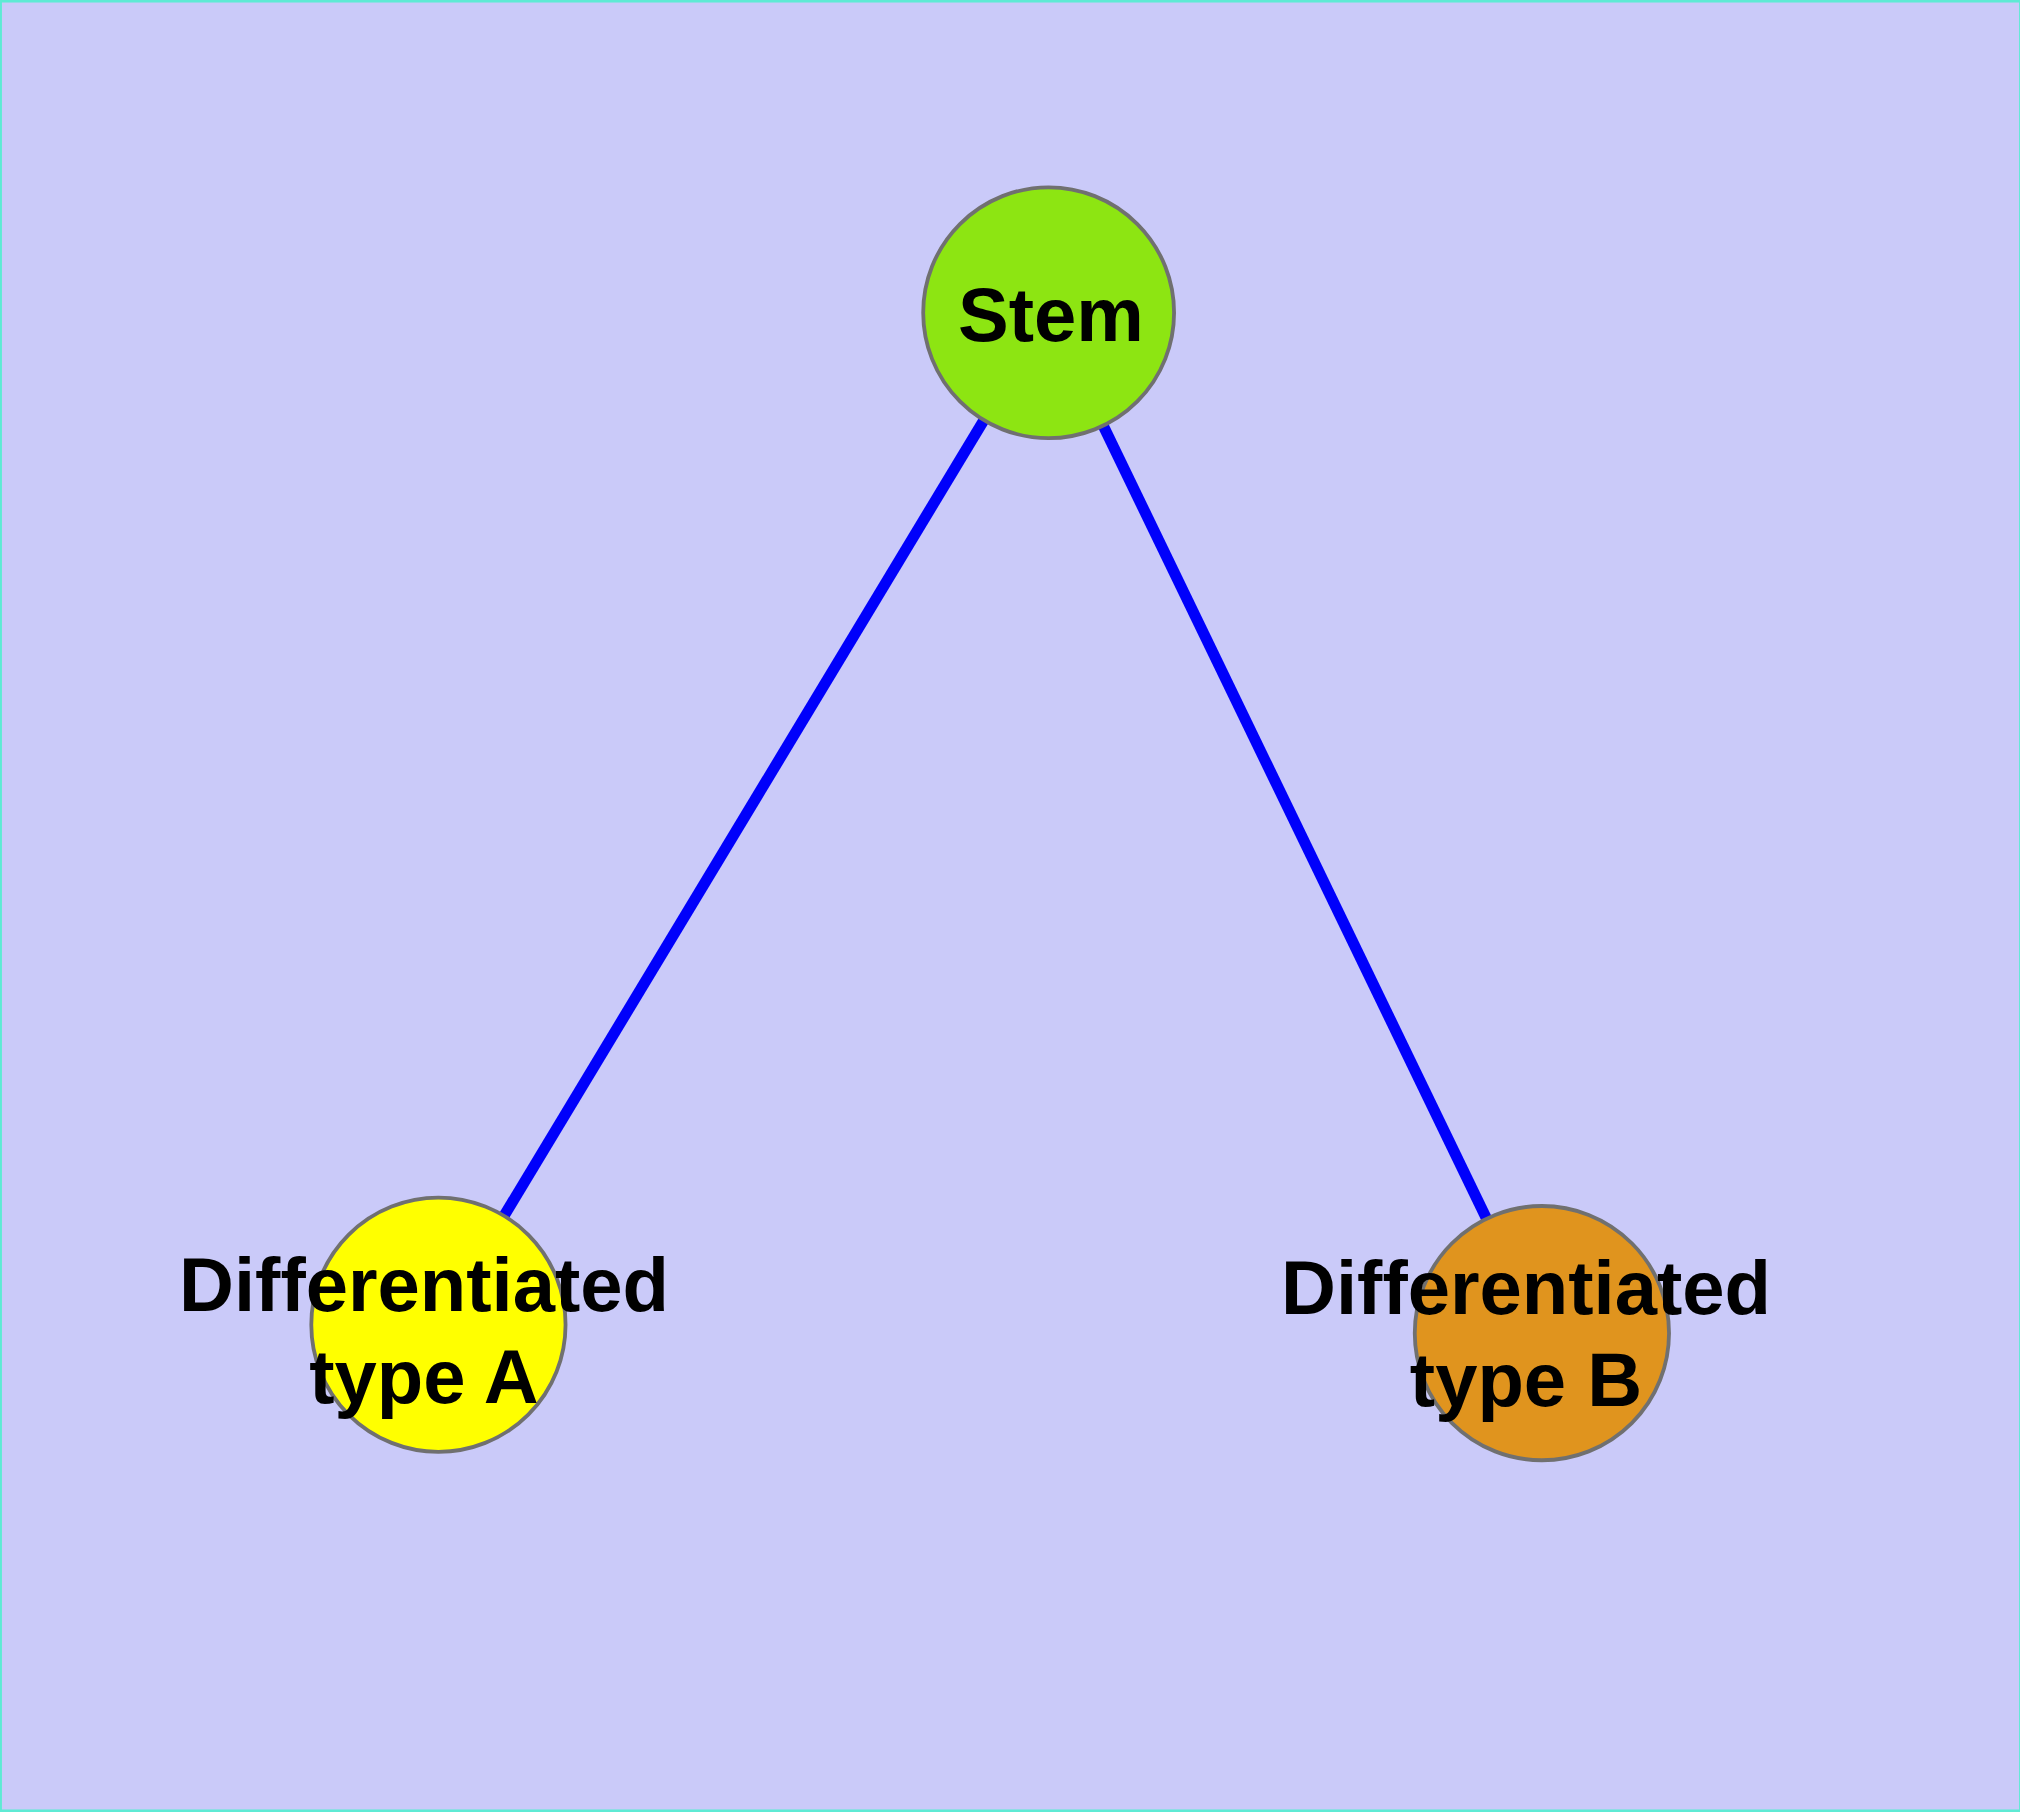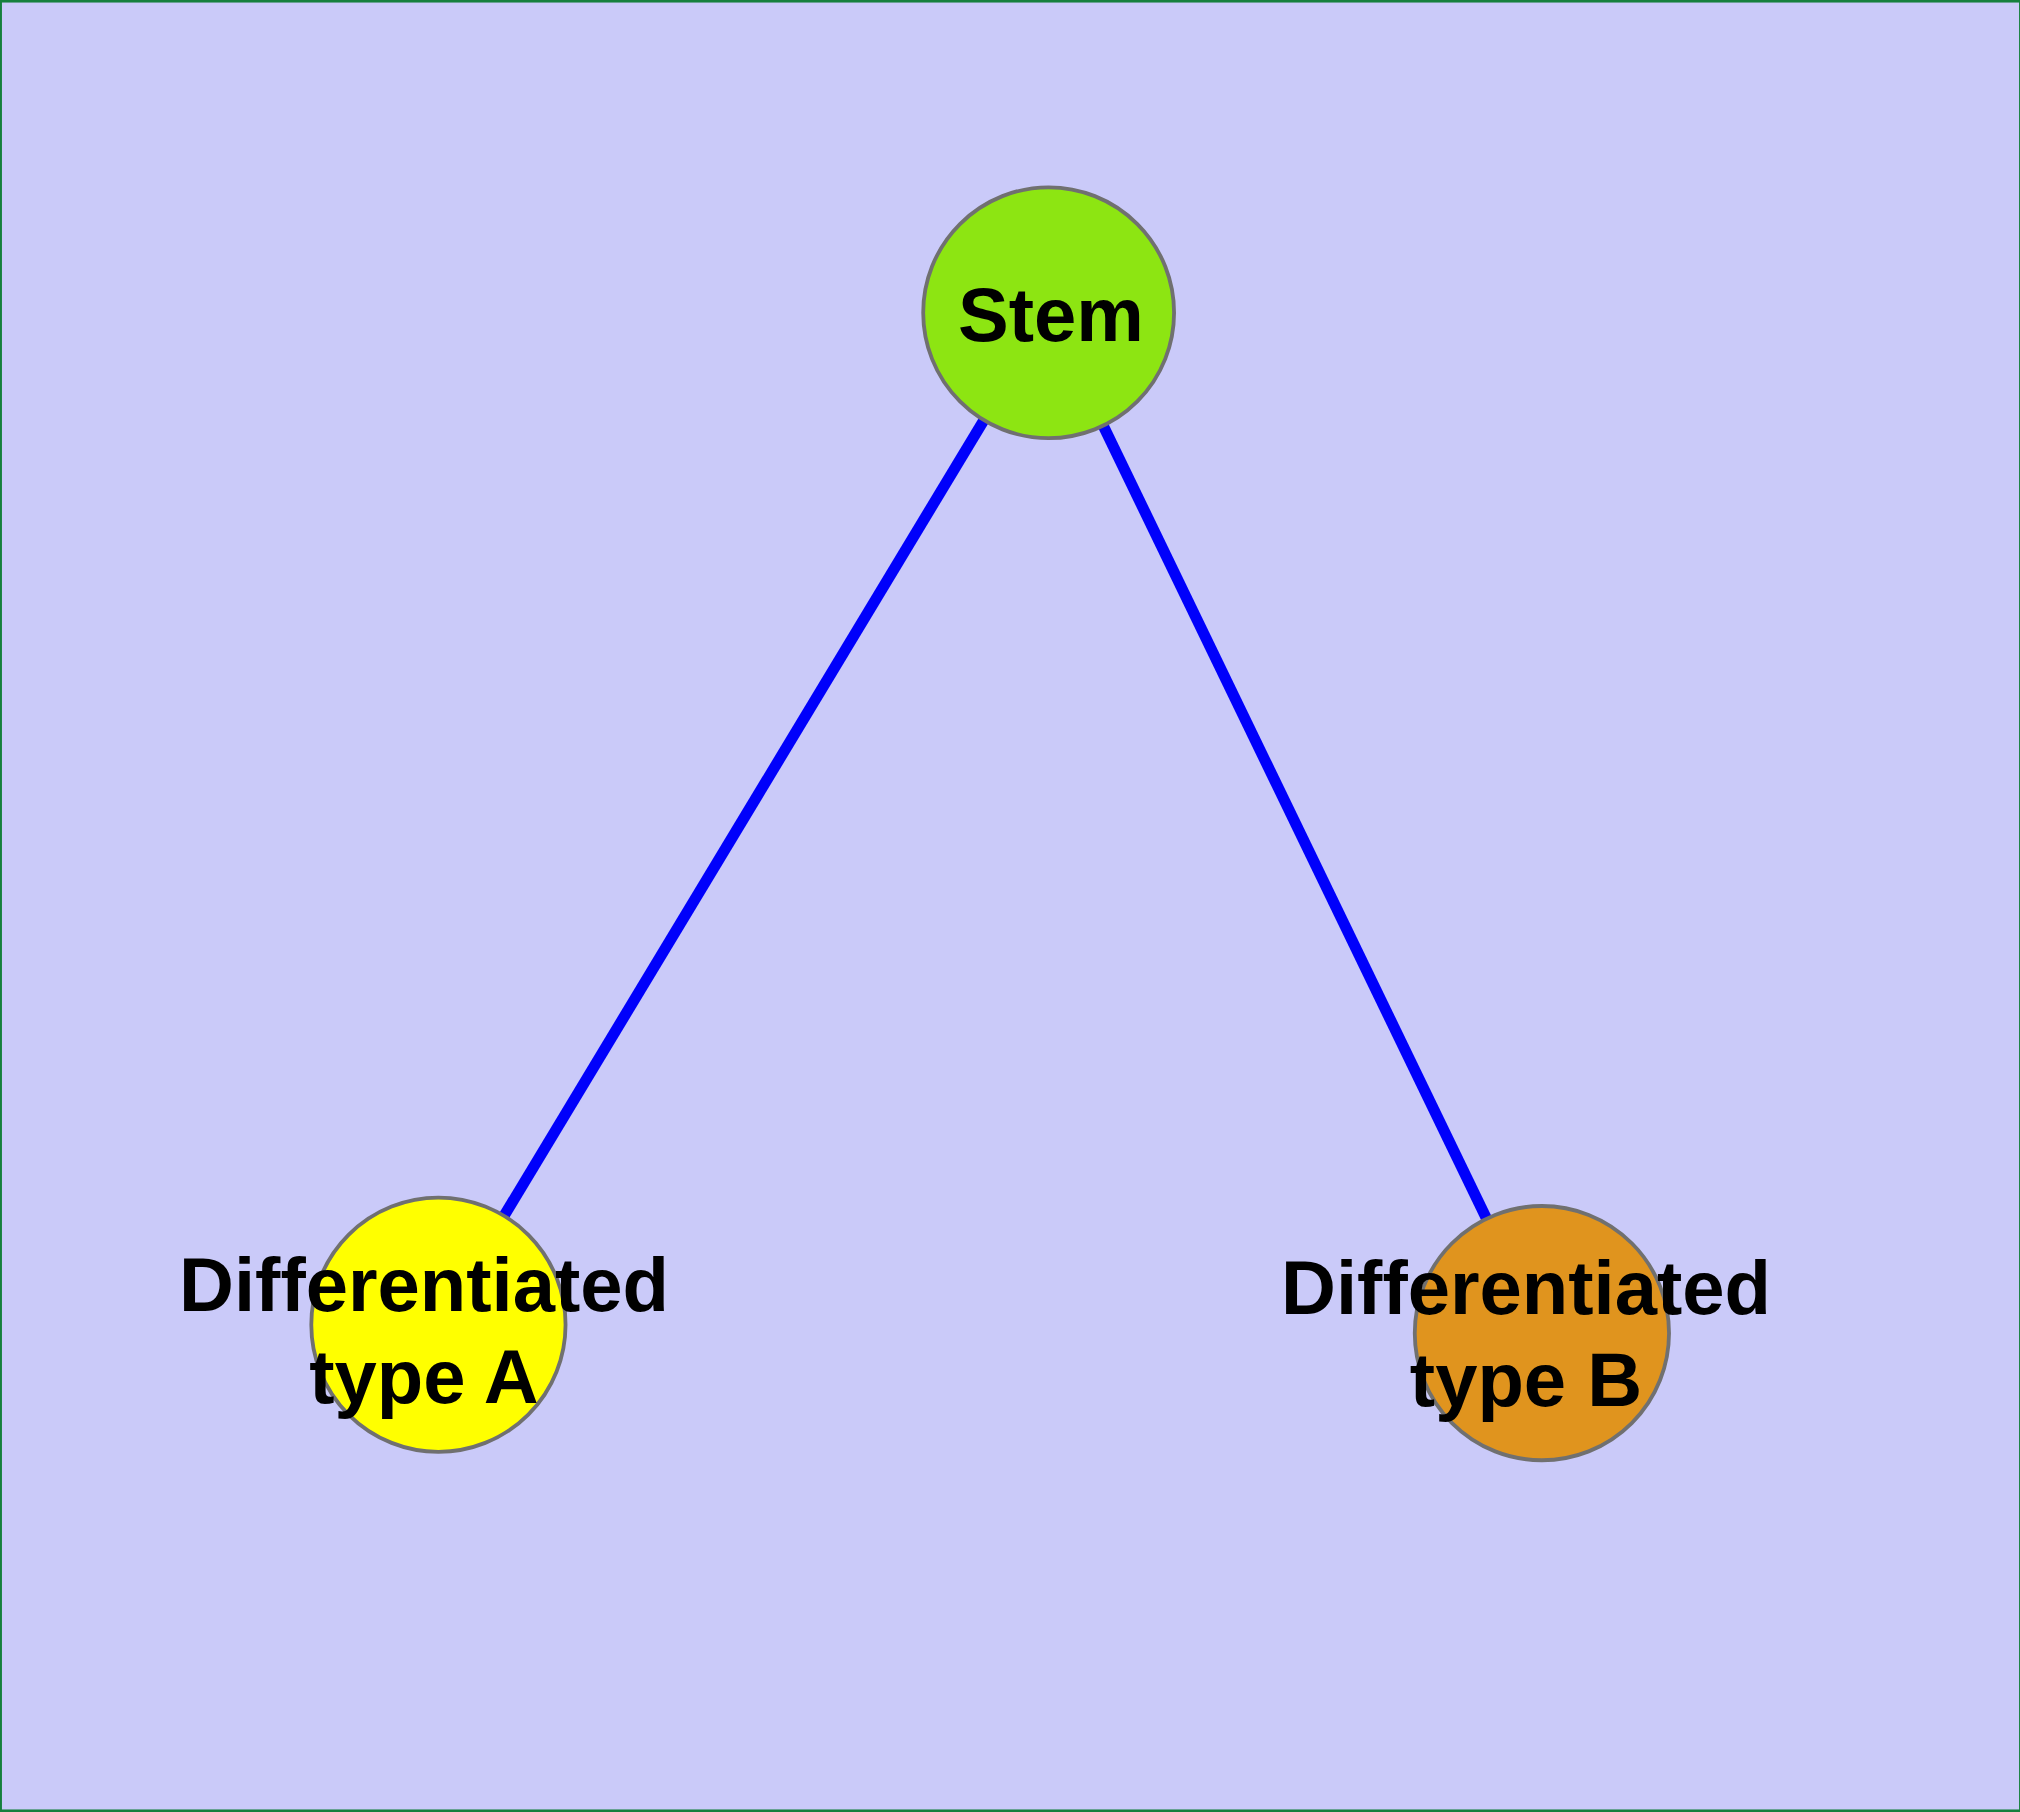--- a/index.html
+++ b/index.html
@@ -4,21 +4,21 @@
 <style>
   html, body {
     margin: 0;
     padding: 0;
     background: #ffffff;
   }
   .stage {
     position: relative;
     width: 2021px;
     height: 1812px;
-    background: #15803d;
+    background: #5eead4;
     overflow: hidden;
     font-family: "Liberation Sans", sans-serif;
   }
   .stage svg {
     position: absolute;
     left: 0;
     top: 0;
     display: block;
   }
   .node-label {

